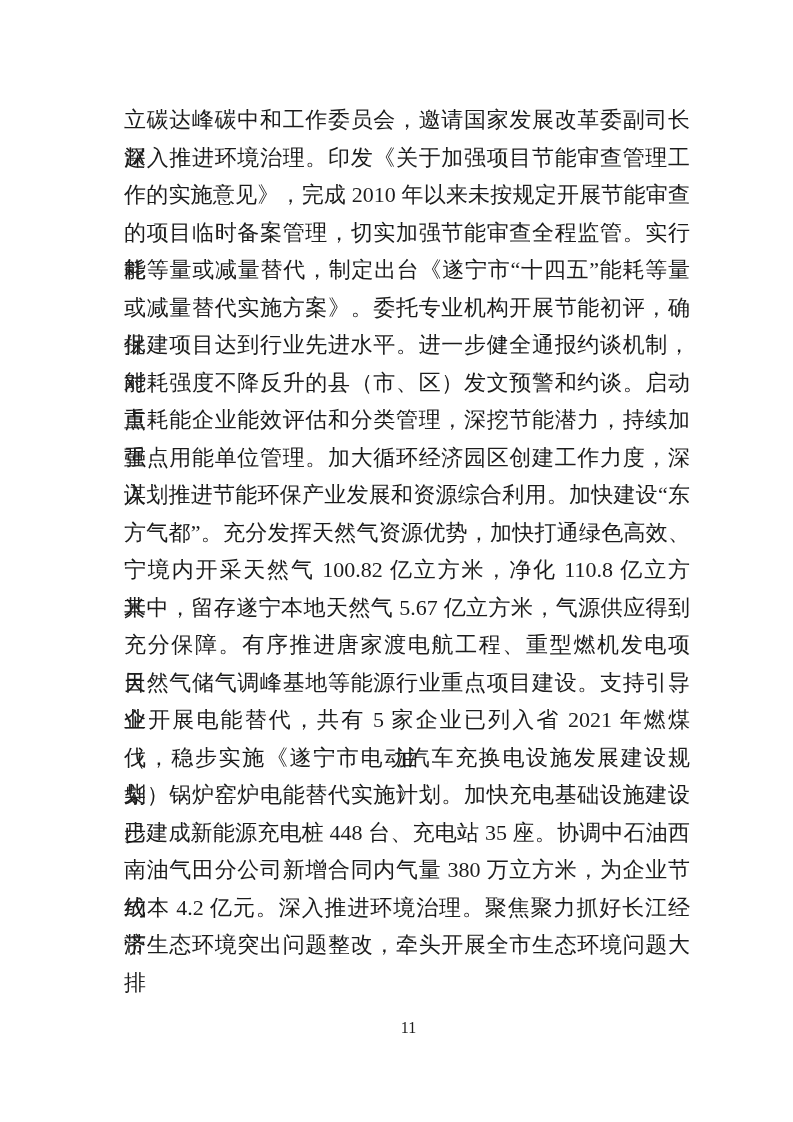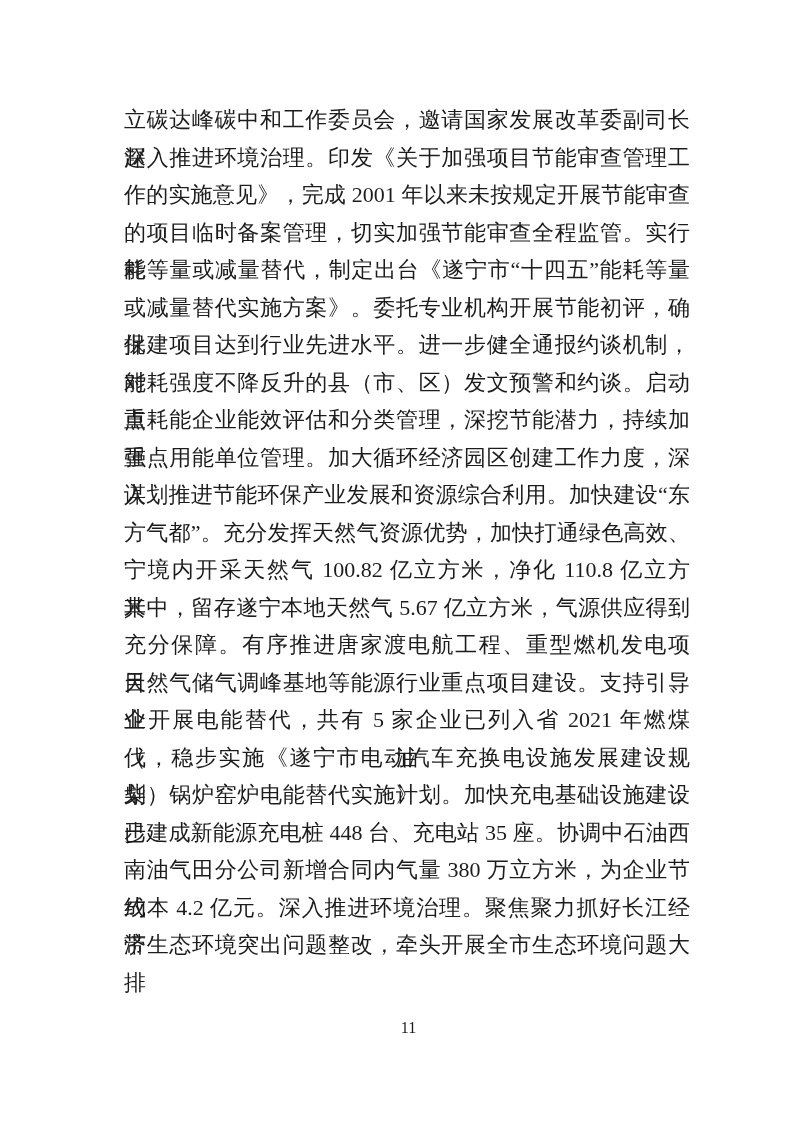--- a/index.html
+++ b/index.html
@@ -57,21 +57,21 @@
   }
 </style>
 </head>
 <body>
 
 <div class="page">
 
   <div class="text-block">
     <div class="text-line">立碳达峰碳中和工作委员会，邀请国家发展改革委副司长赵</div>
     <div class="text-line">深入推进环境治理。印发《关于加强项目节能审查管理工</div>
-    <div class="text-line">作的实施意见》，完成 2001 年以来未按规定开展节能审查</div>
+    <div class="text-line">作的实施意见》，完成 2010 年以来未按规定开展节能审查</div>
     <div class="text-line">的项目临时备案管理，切实加强节能审查全程监管。实行能</div>
     <div class="text-line">耗等量或减量替代，制定出台《遂宁市“十四五”能耗等量</div>
     <div class="text-line">或减量替代实施方案》。委托专业机构开展节能初评，确保</div>
     <div class="text-line">批建项目达到行业先进水平。进一步健全通报约谈机制，对</div>
     <div class="text-line">能耗强度不降反升的县（市、区）发文预警和约谈。启动重</div>
     <div class="text-line">点耗能企业能效评估和分类管理，深挖节能潜力，持续加强</div>
     <div class="text-line">重点用能单位管理。加大循环经济园区创建工作力度，深入</div>
     <div class="text-line">谋划推进节能环保产业发展和资源综合利用。加快建设“东</div>
     <div class="text-line">方气都”。充分发挥天然气资源优势，加快打通绿色高效、</div>
     <div class="text-line">宁境内开采天然气 100.82 亿立方米，净化 110.8 亿立方米，</div>

